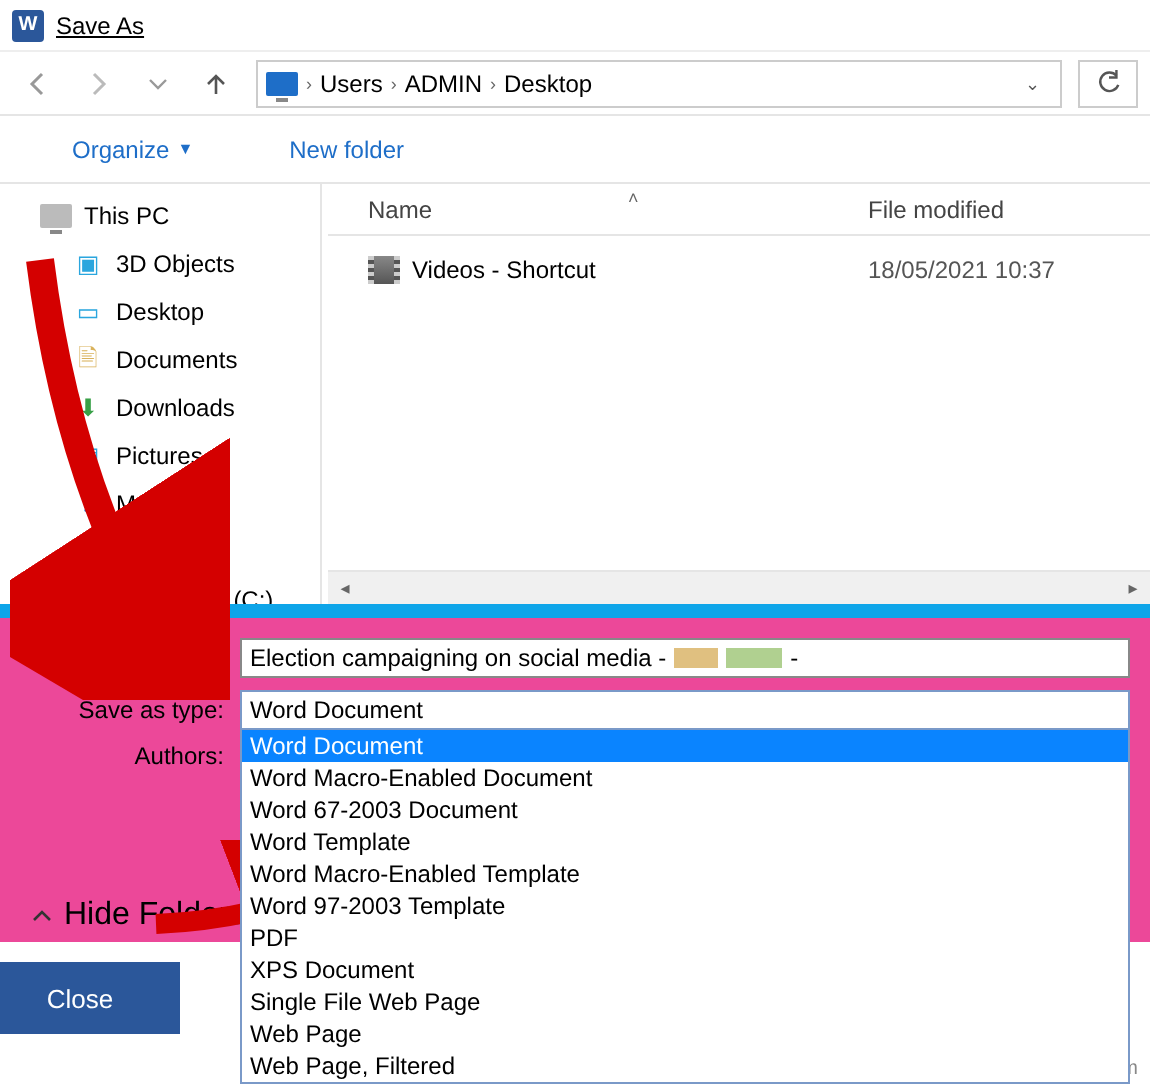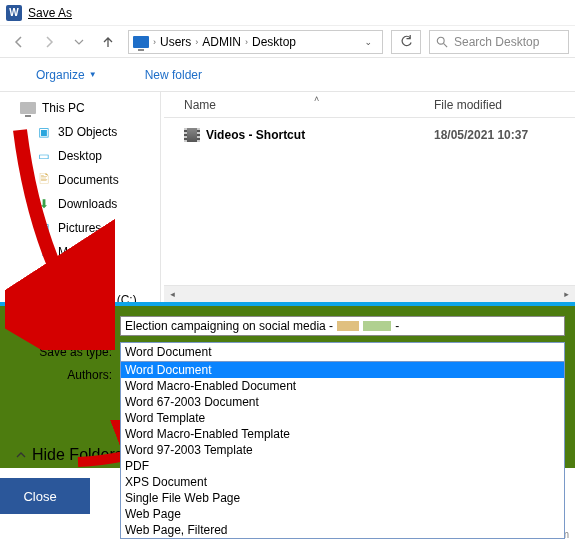--- a/index.html
+++ b/index.html
@@ -32,32 +32,32 @@
 .sidebar { width: 160px; overflow: hidden; padding: 4px 0; }
 .tree-item { display: flex; align-items: center; height: 24px; padding-left: 20px; gap: 6px; font-size: 12px; }
 .tree-item.sub { padding-left: 36px; }
 .tree-item .ico { width: 16px; height: 16px; display: flex; align-items: center; justify-content: center; font-size: 12px; }
 .splitter { width: 4px; background: transparent; border-left: 1px solid #e5e5e5; }
 .content { flex: 1; display: flex; flex-direction: column; }
 .col-headers { display: flex; height: 26px; align-items: center; border-bottom: 1px solid #e5e5e5; color: #444; font-size: 12px; position: relative; }
 .col-name { width: 270px; padding-left: 20px; }
 .col-date { flex: 1; }
 .sort-caret { position: absolute; left: 150px; top: 2px; font-size: 9px; color: #666; }
-.file-list { flex: 1; padding: 6px 0; font-weight: bold; }
+.file-list { flex: 1; padding: 6px 0; }
 .file-row { display: flex; align-items: center; height: 22px; font-size: 12px; }
 .file-row .fname { width: 270px; padding-left: 20px; display: flex; align-items: center; gap: 6px; }
 .file-row .fdate { flex: 1; color: #555; }
 .ico-video { width: 16px; height: 14px; background: linear-gradient(#888,#555); border-radius: 1px; position: relative; }
 .ico-video::before, .ico-video::after { content: ""; position: absolute; top: 0; bottom: 0; width: 3px; background: repeating-linear-gradient(#ccc 0 2px, #555 2px 4px); }
 .ico-video::before { left: 0; } .ico-video::after { right: 0; }
 .hscroll { height: 17px; background: #f0f0f0; border-top: 1px solid #e5e5e5; display: flex; align-items: center; }
 .hscroll .sbtn { width: 17px; height: 17px; display: flex; align-items: center; justify-content: center; color: #666; font-size: 9px; }
 
 
-.lower { background: #4d7c0f; border-top: 4px solid #0ea5e9; padding: 10px 10px 0 10px; }
+.lower { background: #ec4899; border-top: 7px solid #0ea5e9; padding: 10px 10px 0 10px; }
 .form-row { display: flex; align-items: center; margin-bottom: 6px; }
 .form-label { width: 110px; text-align: right; padding-right: 8px; font-size: 12px; color: #000; }
 .form-input { flex: 1; border: 1px solid #888; background: #fff; height: 20px; padding: 0 4px; font-size: 12px; display: flex; align-items: center; gap: 4px; }
 .redact { display: inline-block; height: 10px; }
 .redact.a { width: 22px; background: #e0c080; }
 .redact.b { width: 28px; background: #b0d090; }
 .type-select { flex: 1; border: 1px solid #7a99c8; background: #fff; height: 20px; font-size: 12px; position: relative; }
 .type-selected { padding: 2px 4px; background: #fff; }
 .type-options { position: absolute; left: -1px; right: -1px; top: 18px; border: 1px solid #7a99c8; background: #fff; z-index: 5; }
 .opt { padding: 1px 4px; font-size: 12px; height: 16px; line-height: 14px; }
@@ -123,27 +123,20 @@
     <span class="crumb">ADMIN</span>
     <span class="chev">›</span>
     <span class="crumb">Desktop</span>
     <span class="drop-chev">⌄</span>
   </div>
   <div class="refresh">
     <svg width="13" height="13" viewBox="0 0 14 14">
         <path d="M11 3 A5 5 0 1 0 12 8" stroke="#555" stroke-width="1.3" fill="none"></path>
         <path d="M11 0 L11 4 L7 4" stroke="#555" stroke-width="1.3" fill="none"></path>
       </svg>
-  </div>
-  <div class="searchbox">
-    <svg width="12" height="12" viewBox="0 0 14 14">
-        <circle cx="5.5" cy="5.5" r="4" stroke="#888" stroke-width="1.3" fill="none"></circle>
-        <path d="M9 9 L13 13" stroke="#888" stroke-width="1.3"></path>
-      </svg>
-    <span>Search Desktop</span>
   </div>
 </div>
 
 <div class="toolbar">
   <div class="tool-link">
     <span>Organize</span>
     <span style="font-size:8px;">▼</span>
   </div>
   <div class="tool-link">
     <span>New folder</span>

